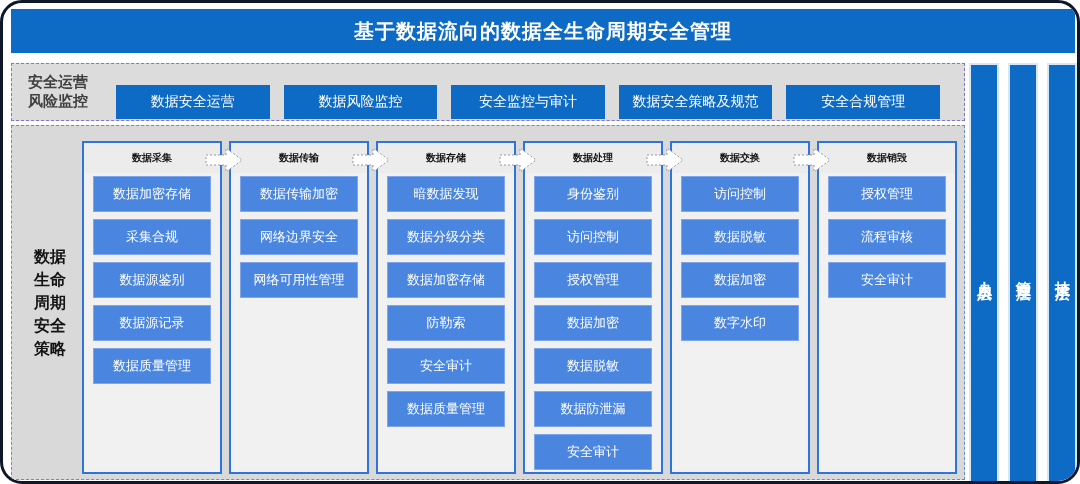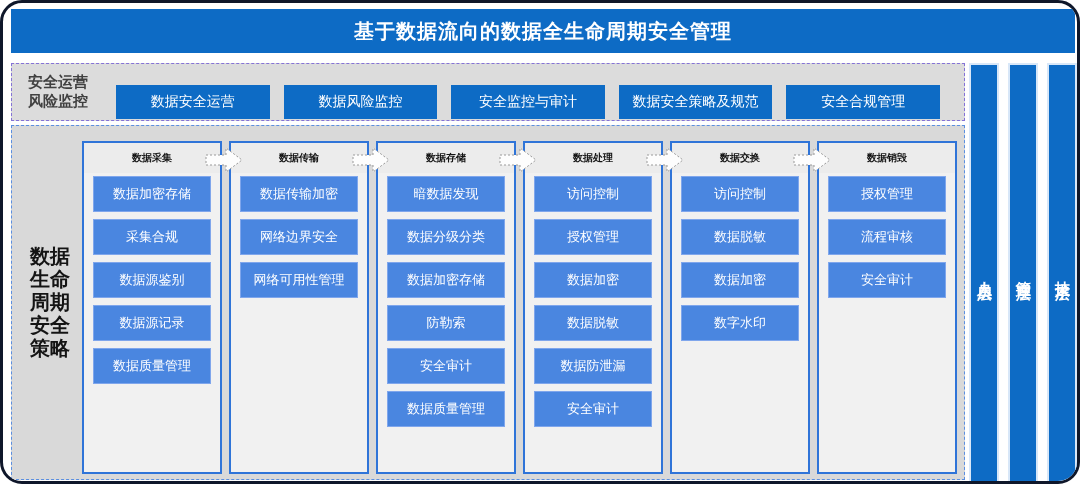--- a/index.html
+++ b/index.html
@@ -30,21 +30,21 @@
     display:flex;align-items:center;justify-content:center;
   }
   
   .main-box{
     position:absolute;left:8px;top:122px;width:954px;height:355px;
     background:#d9d9d9;border:1px dashed #5b8fe0;box-sizing:border-box;
   }
   .lifecycle-label{
     position:absolute;left:0;top:0;bottom:0;width:76px;
     display:flex;flex-direction:column;align-items:center;justify-content:center;
-    font-weight:bold;font-size:20px;line-height:23px;color:#141414;
+    font-weight:bold;font-size:16px;line-height:23px;color:#141414;
   }
   .columns{
     position:absolute;left:70px;top:15px;right:7px;bottom:5px;
     display:flex;gap:7px;
   }
   .column{
     position:relative;flex:1;background:#f1f1f1;
     border:2px solid #2f74d8;box-sizing:border-box;
   }
   .col-header{
@@ -142,20 +142,21 @@
           <div class="item">数据质量管理</div>
         </div>
         <svg class="flow-arrow" viewBox="0 0 38 28">
           <path d="M1 9 H21 V2 L37 14 L21 26 V19 H1 Z" fill="#fdfdfd" stroke="#9a9a9a" stroke-width="1" stroke-dasharray="2 2"></path>
         </svg>
       </div>
 
       <div class="column">
         <div class="col-header">数据处理</div>
         <div class="col-items">
+          <div class="item">身份鉴别</div>
           <div class="item">访问控制</div>
           <div class="item">授权管理</div>
           <div class="item">数据加密</div>
           <div class="item">数据脱敏</div>
           <div class="item">数据防泄漏</div>
           <div class="item">安全审计</div>
         </div>
         <svg class="flow-arrow" viewBox="0 0 38 28">
           <path d="M1 9 H21 V2 L37 14 L21 26 V19 H1 Z" fill="#fdfdfd" stroke="#9a9a9a" stroke-width="1" stroke-dasharray="2 2"></path>
         </svg>

